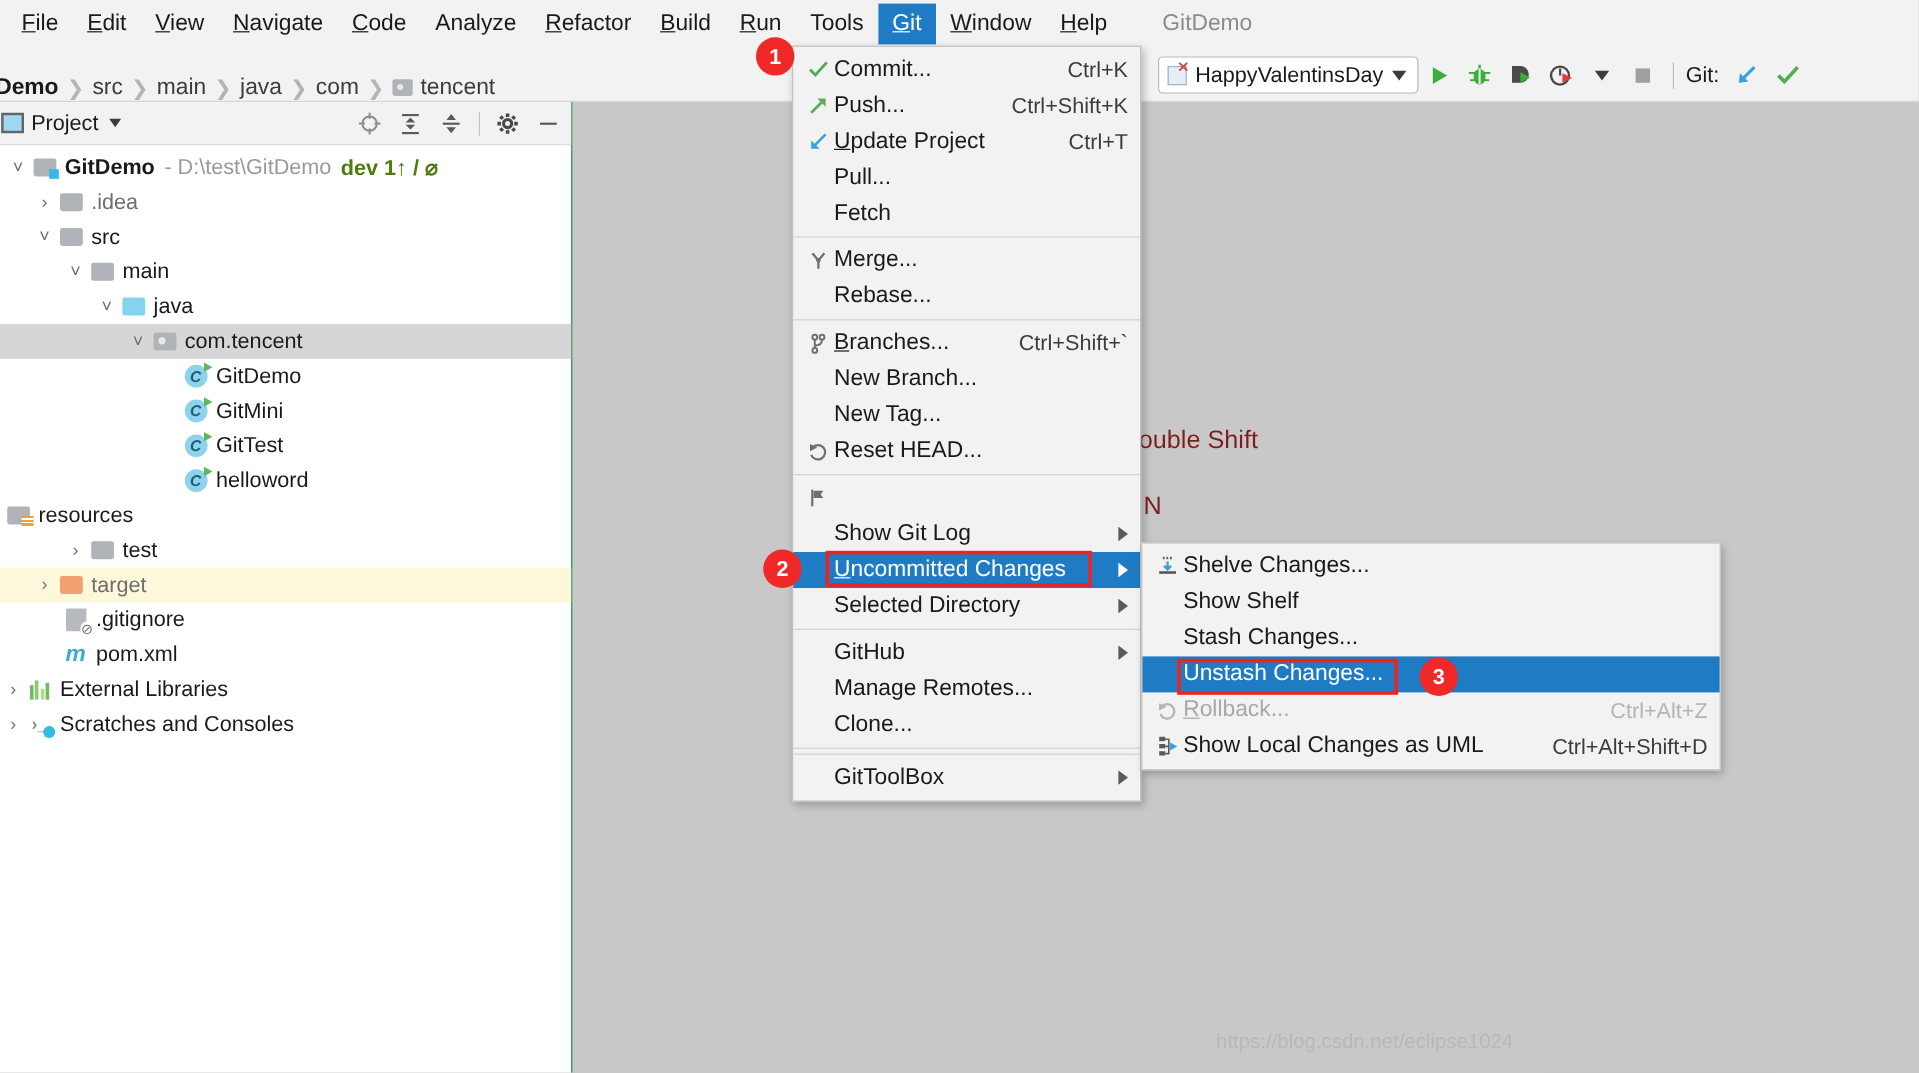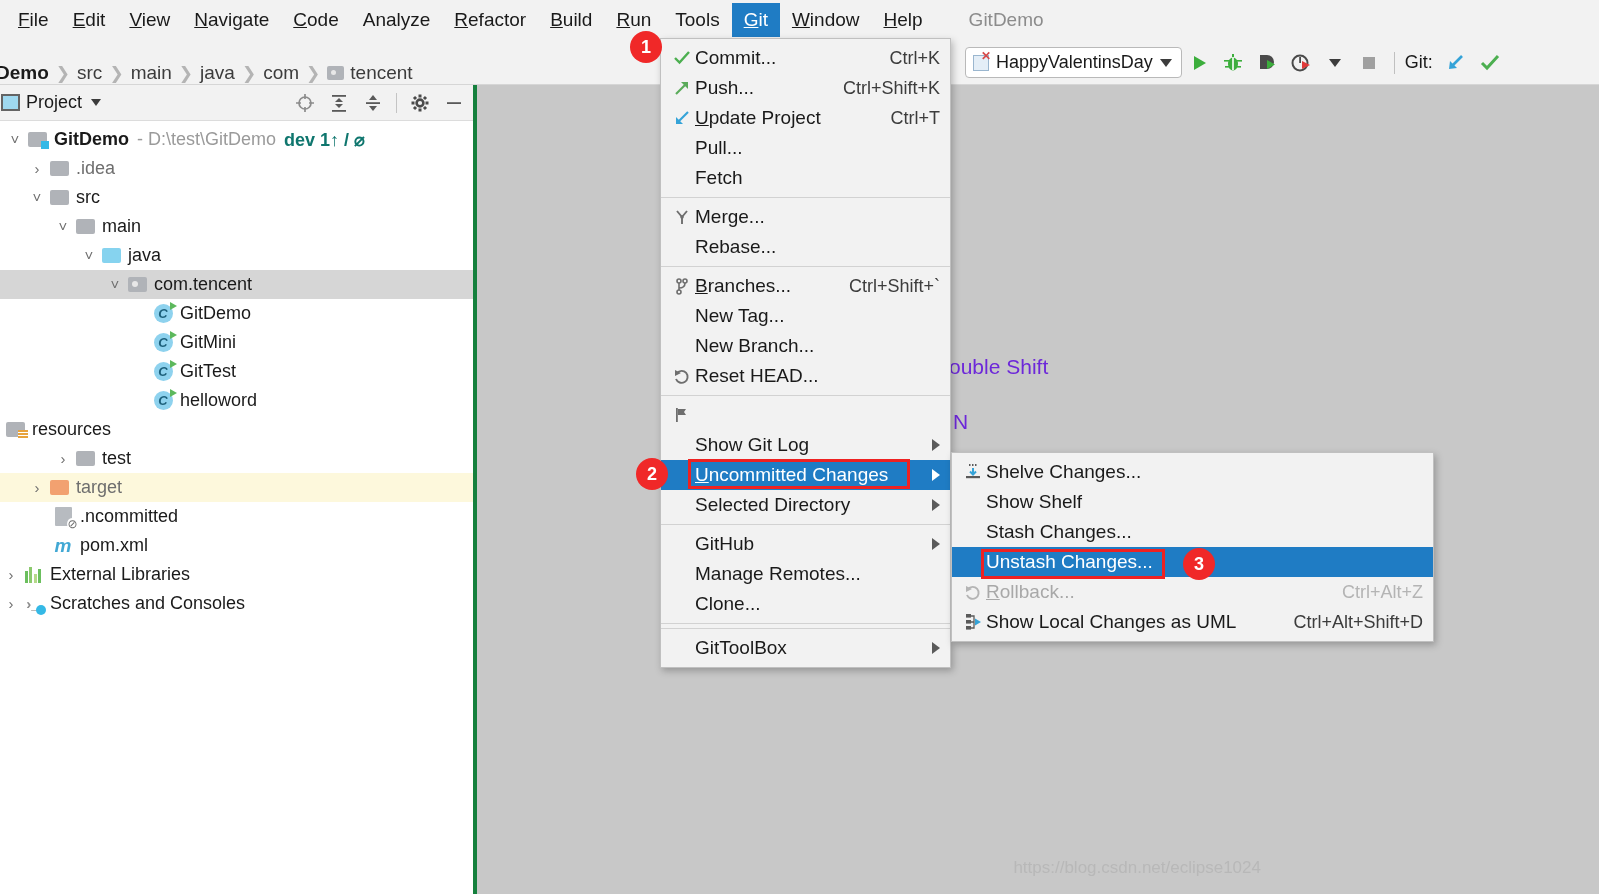--- a/index.html
+++ b/index.html
@@ -69,21 +69,21 @@
     border-right: 6px solid transparent; border-top: 8px solid #3c3c3c;
     flex: none;
   }
   .tb-btn { width: 34px; height: 34px; display:flex; align-items:center; justify-content:center; flex:none; }
   .tb-sep { width: 1px; height: 22px; background: #c0c0c0; margin: 0 8px; flex:none; }
   .git-label { font-size: 18px; color: #1a1a1a; margin: 0 6px 0 2px; }
 
   
   .project-panel {
     position: absolute; left: 0; top: 85px; width: 477px; height: 809px;
-    background: #ffffff; border-right: 4px solid #15803d;
+    background: #ffffff; border-right: 1px solid #15803d;
   }
   .panel-header {
     height: 36px; background: #f2f2f2; display: flex; align-items: center;
     border-bottom: 1px solid #dcdcdc; padding: 0 8px 0 4px;
   }
   .panel-title { font-size: 18px; color: #1a1a1a; margin-left: 6px; }
   .panel-icon-sq {
     width: 19px; height: 17px; border: 2px solid #646464; background: #9fd9f0;
     flex: none; margin-left: -3px;
   }
@@ -141,25 +141,25 @@
   .maven-ico { color:#41a8d4; font-size:19px; font-weight:bold; font-style:italic; line-height:1; }
   .lib-ico { display:flex; align-items:flex-end; gap:1.5px; height:17px; }
   .lib-ico i { width:3px; display:block; }
   .scratch-ico { color:#8c8c8c; font-size:15px; font-weight:bold; position:relative; }
   .scratch-ico:after {
     content:""; position:absolute; right:-6px; bottom:-3px; width:10px; height:10px;
     background:#35b9e6; border-radius:50%;
   }
   .node-path { color: #9a9a9a; font-weight: normal; margin-left: 8px; }
   .node-bold { font-weight: bold; }
-  .branch-green { color: #0f766e; font-weight: bold; margin-left: 8px; }
+  .branch-green { color: #4d7c0f; font-weight: bold; margin-left: 8px; }
   .gray-fold { color: #6e6e6e; }
 
   
-  .editor-hint { position: absolute; color: #6d28d9; font-size: 21px; white-space: nowrap; }
+  .editor-hint { position: absolute; color: #7f1d1d; font-size: 21px; white-space: nowrap; }
 
   
   .menu-panel {
     position: absolute; background: #f2f2f2;
     border: 1px solid #c0c0c0; box-shadow: 2px 3px 7px rgba(0,0,0,0.25);
   }
   #git-menu { left: 660px; top: 38px; width: 291px; padding: 4px 0; }
   .mi {
     display: flex; align-items: center; height: 30px; padding: 0 10px 0 8px;
     font-size: 19px; color: #1a1a1a; white-space: nowrap; position: relative;
@@ -440,21 +440,21 @@
         <span class="ico">
             <span class="folder-orange"></span>
           </span>
         <span class="gray-fold">target</span>
       </div>
 
       <div class="tree-row" style="padding-left:52px">
         <span class="ico">
             <span class="gitignore-ico"></span>
           </span>
-        <span>.ncommitted</span>
+        <span>.gitignore</span>
       </div>
 
       <div class="tree-row" style="padding-left:52px">
         <span class="ico">
             <span class="maven-ico">m</span>
           </span>
         <span>pom.xml</span>
       </div>
 
       <div class="tree-row" style="padding-left:0px">
@@ -554,26 +554,26 @@
           <circle cx="6" cy="15" r="2" fill="none" stroke="#6e6e6e" stroke-width="1.6"></circle>
           <path d="M6 6 v7 M12 6 q0 5 -6 5" stroke="#6e6e6e" stroke-width="1.6" fill="none"></path>
         </svg>
       </span>
       <span class="mi-label"><u class="underl">B</u>ranches...</span>
       <span class="mi-key">Ctrl+Shift+`</span>
     </div>
 
     <div class="mi">
       <span class="mi-ico"></span>
+      <span class="mi-label">New Branch...</span>
+    </div>
+
+    <div class="mi">
+      <span class="mi-ico"></span>
       <span class="mi-label">New Tag...</span>
-    </div>
-
-    <div class="mi">
-      <span class="mi-ico"></span>
-      <span class="mi-label">New Branch...</span>
     </div>
 
     <div class="mi">
       <span class="mi-ico">
         <svg width="18" height="18" viewBox="0 0 18 18">
           <path d="M4 6 a6 6 0 1 1 -1 6" stroke="#6e6e6e" stroke-width="1.9" fill="none"></path>
           <polygon points="2,3 8,6 2,9" fill="#6e6e6e"></polygon>
         </svg>
       </span>
       <span class="mi-label">Reset HEAD...</span>

